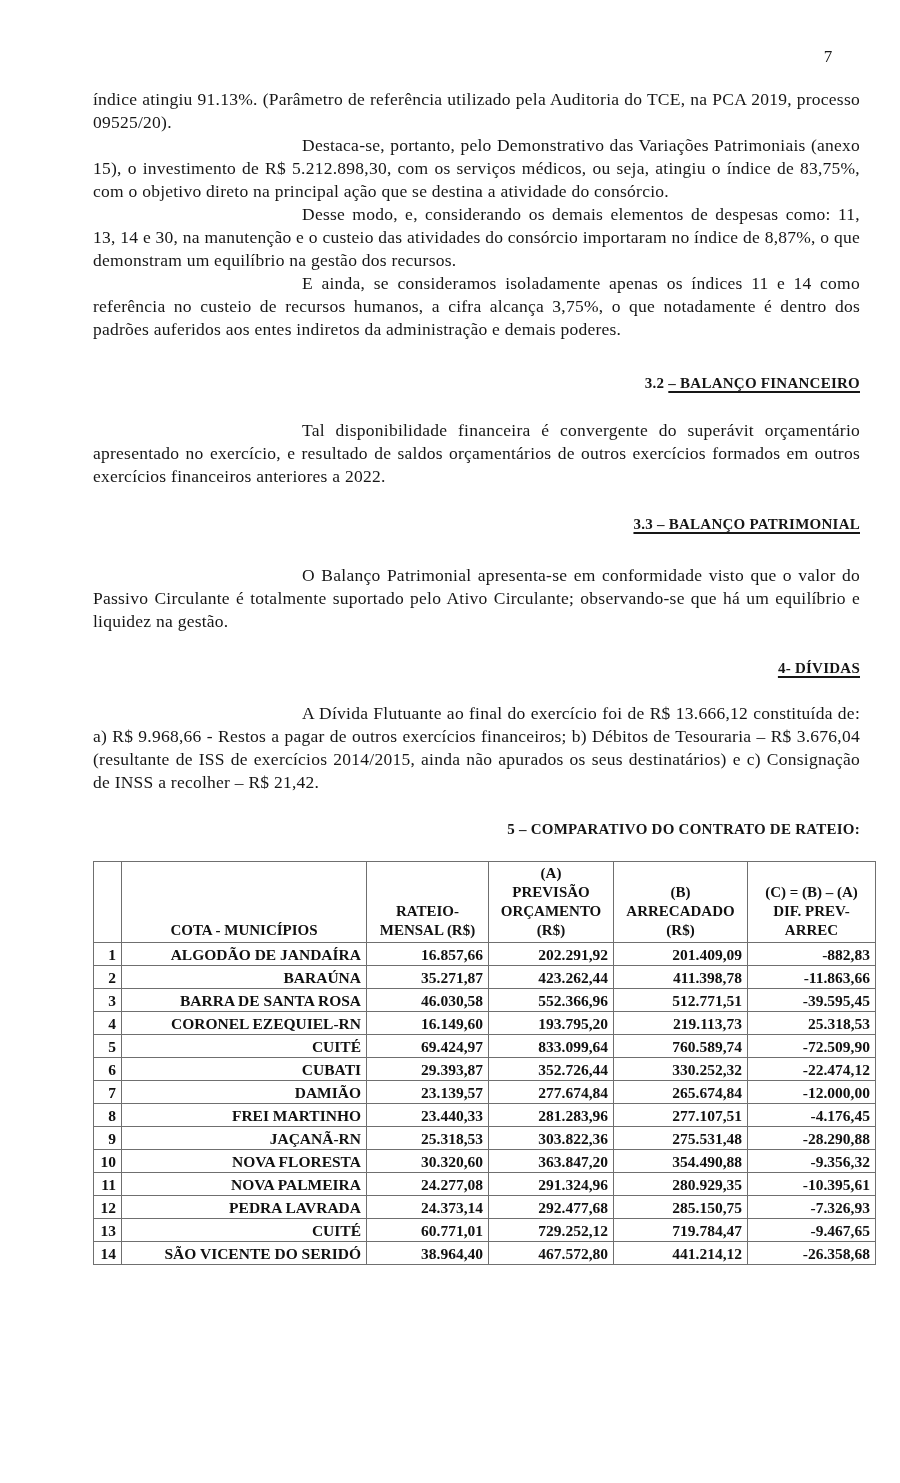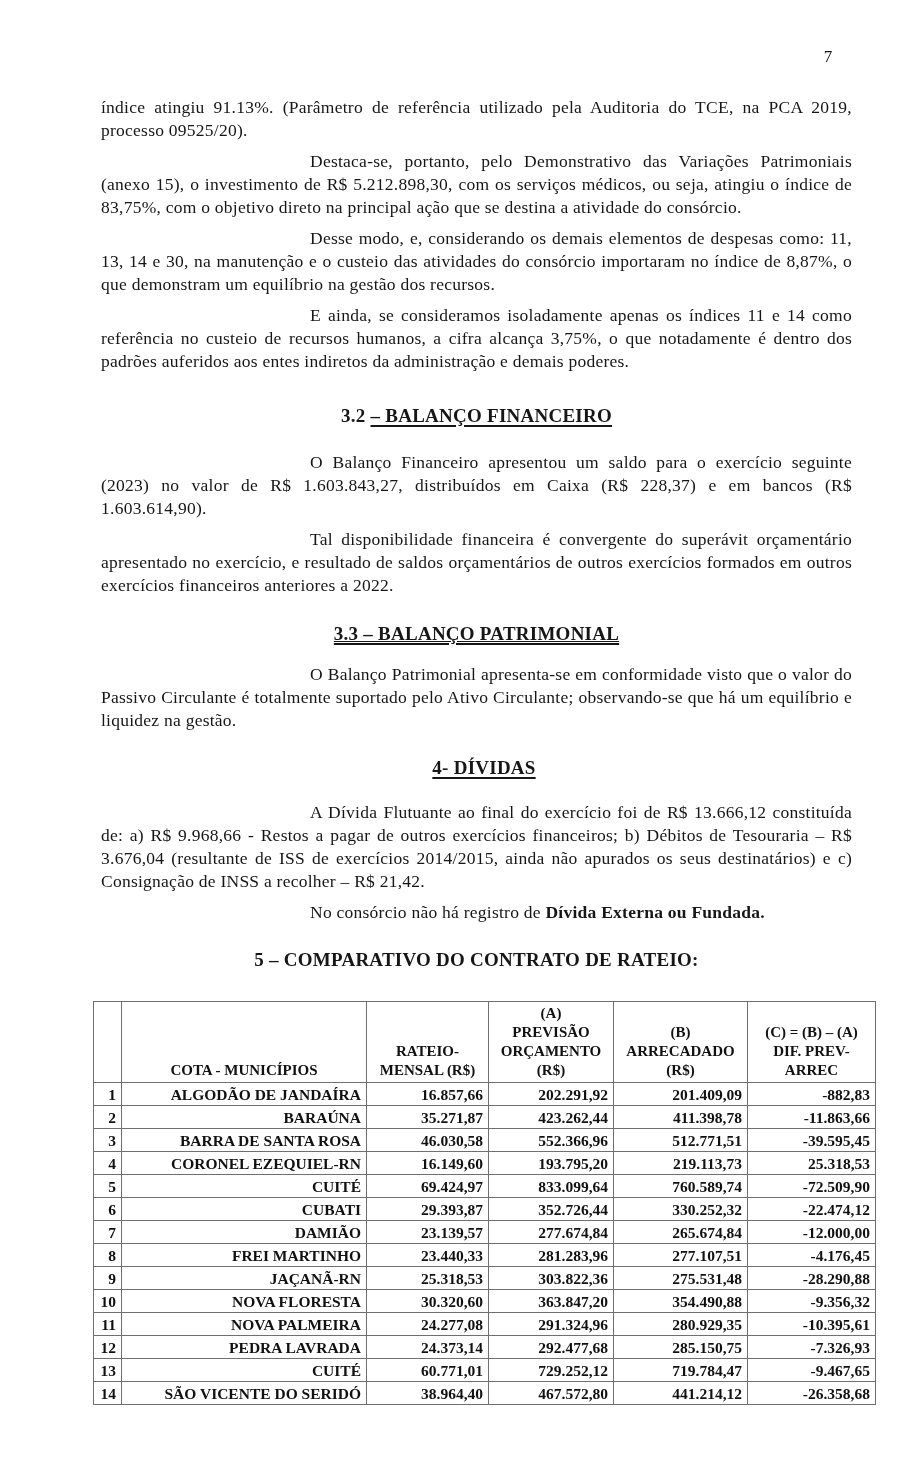--- a/index.html
+++ b/index.html
@@ -14,30 +14,30 @@
   }
   .pagenum {
     position:absolute; top:45px; left:812px; width:32px;
     text-align:center; font-size:17px; line-height:23px;
   }
   .textcol {
     position:absolute; left:93px; top:88px; width:767px;
     font-size:17.5px; line-height:23px; letter-spacing:0.25px;
     text-align:justify;
   }
-  .textcol p { margin:8px; text-indent:209px; }
+  .textcol p { margin:0; text-indent:209px; }
   .textcol p.no-indent { text-indent:0; }
   h2 {
-    font-size:19px; line-height:23px; font-weight:bold;
-    text-align:center; text-indent:0; letter-spacing:0.25px;
+    font-size:15px; line-height:23px; font-weight:bold;
+    text-align:right; text-indent:0; letter-spacing:0.25px;
   }
   #h32 { margin:31px 0 24px 0; }
-  #h33 { margin:25px 0 18px 0;text-decoration:underline; }
+  #h33 { margin:25px 0 28px 0; }
   #h4  { margin:24px 0 22px 15px; }
-  #h5  { margin:24px 0 30px 0; }
+  #h5  { margin:24px 0 20px 0; }
   .ul {
     text-decoration:underline;
     text-decoration-thickness:2px;
     text-underline-offset:3px;
   }
   table.rateio {
     border-collapse:collapse; table-layout:fixed; width:782px;
     font-size:15.5px; color:#111; letter-spacing:0;
   }
   table.rateio th, table.rateio td {
@@ -64,31 +64,29 @@
 
   <div class="textcol">
 
     <p class="no-indent">índice atingiu 91.13%. (Parâmetro de referência utilizado pela Auditoria do TCE, na PCA 2019, processo 09525/20).</p>
     <p>Destaca-se, portanto, pelo Demonstrativo das Variações Patrimoniais (anexo 15), o investimento de R$ 5.212.898,30, com os serviços médicos, ou seja, atingiu o índice de 83,75%, com o objetivo direto na principal ação que se destina a atividade do consórcio.</p>
     <p>Desse modo, e, considerando os demais elementos de despesas como: 11, 13, 14 e 30, na manutenção e o custeio das atividades do consórcio importaram no índice de 8,87%, o que demonstram um equilíbrio na gestão dos recursos.</p>
     <p>E ainda, se consideramos isoladamente apenas os índices 11 e 14 como referência no custeio de recursos humanos, a cifra alcança 3,75%, o que notadamente é dentro dos padrões auferidos aos entes indiretos da administração e demais poderes.</p>
 
     <h2 id="h32"><span>3.2 </span><span class="ul">– BALANÇO FINANCEIRO</span></h2>
 
-    <p>O Balanço Financeiro apresentou um saldo para o exercício seguinte (2023) no valor de R$ 1.603.843,27, distribuídos em Caixa (R$ 228,37) e em bancos (R$ 1.603.614,90).</p>
     <p>Tal disponibilidade financeira é convergente do superávit orçamentário apresentado no exercício, e resultado de saldos orçamentários de outros exercícios formados em outros exercícios financeiros anteriores a 2022.</p>
 
     <h2 id="h33"><span class="ul">3.3 – BALANÇO PATRIMONIAL</span></h2>
 
     <p>O Balanço Patrimonial apresenta-se em conformidade visto que o valor do Passivo Circulante é totalmente suportado pelo Ativo Circulante; observando-se que há um equilíbrio e liquidez na gestão.</p>
 
     <h2 id="h4"><span class="ul">4- DÍVIDAS</span></h2>
 
     <p>A Dívida Flutuante ao final do exercício foi de R$ 13.666,12 constituída de: a) R$ 9.968,66 - Restos a pagar de outros exercícios financeiros; b) Débitos de Tesouraria – R$ 3.676,04 (resultante de ISS de exercícios 2014/2015, ainda não apurados os seus destinatários) e c) Consignação de INSS a recolher – R$ 21,42.</p>
-    <p><span>No consórcio não há registro de </span><strong>Dívida Externa ou Fundada.</strong></p>
 
     <h2 id="h5"><span>5 – COMPARATIVO DO CONTRATO DE RATEIO:</span></h2>
 
     <table class="rateio">
       <colgroup>
         <col style="width:28px">
         <col style="width:245px">
         <col style="width:122px">
         <col style="width:125px">
         <col style="width:134px">

